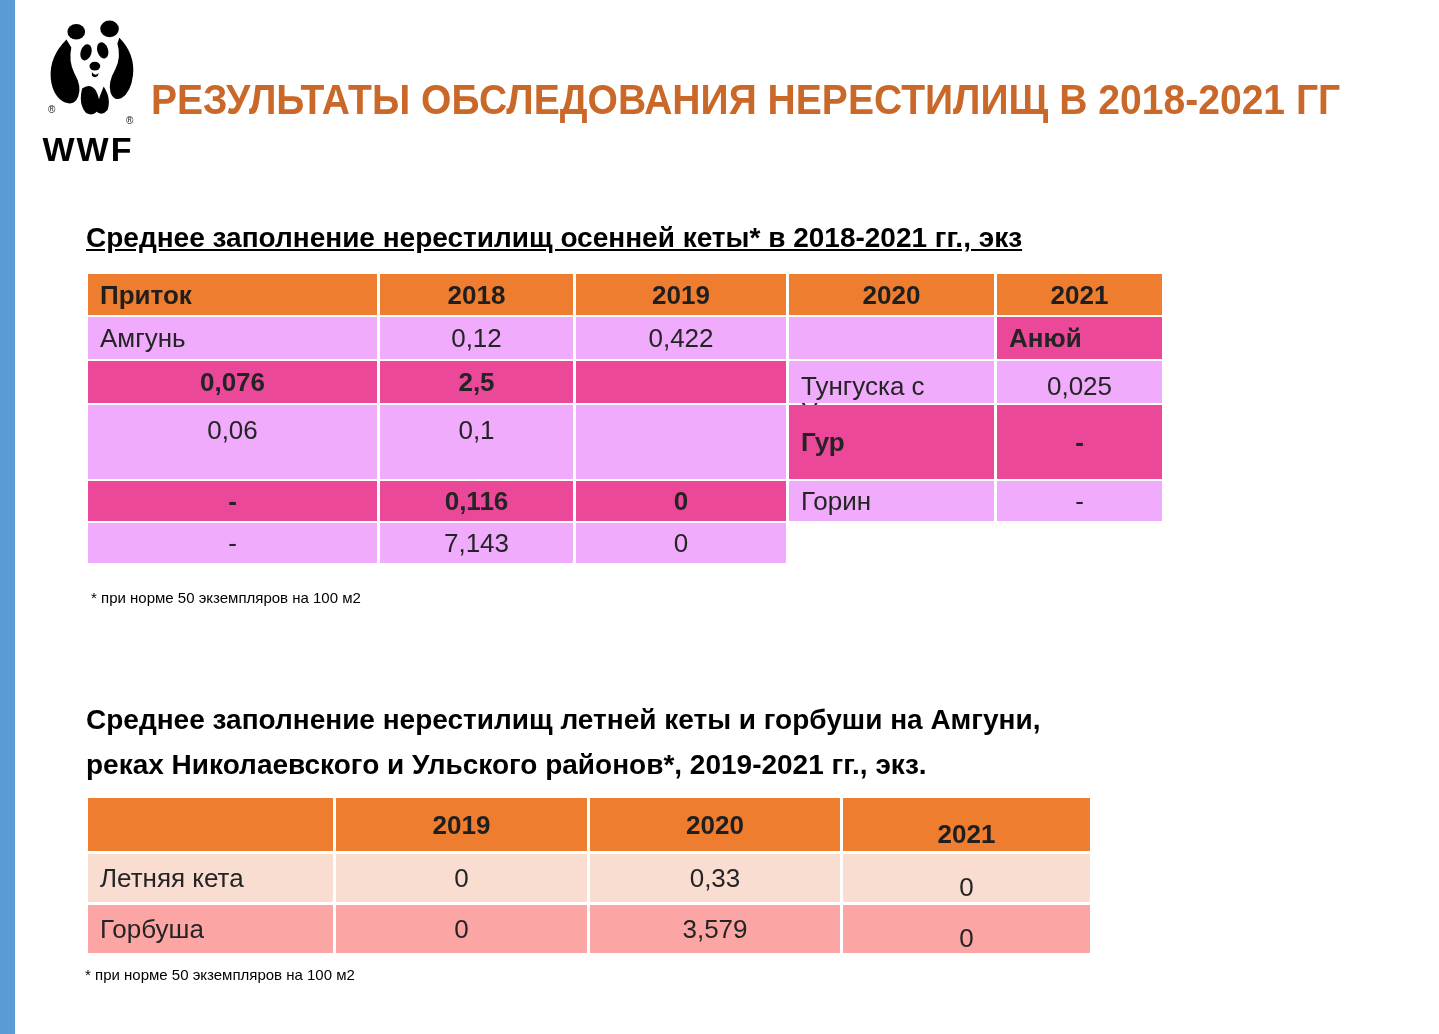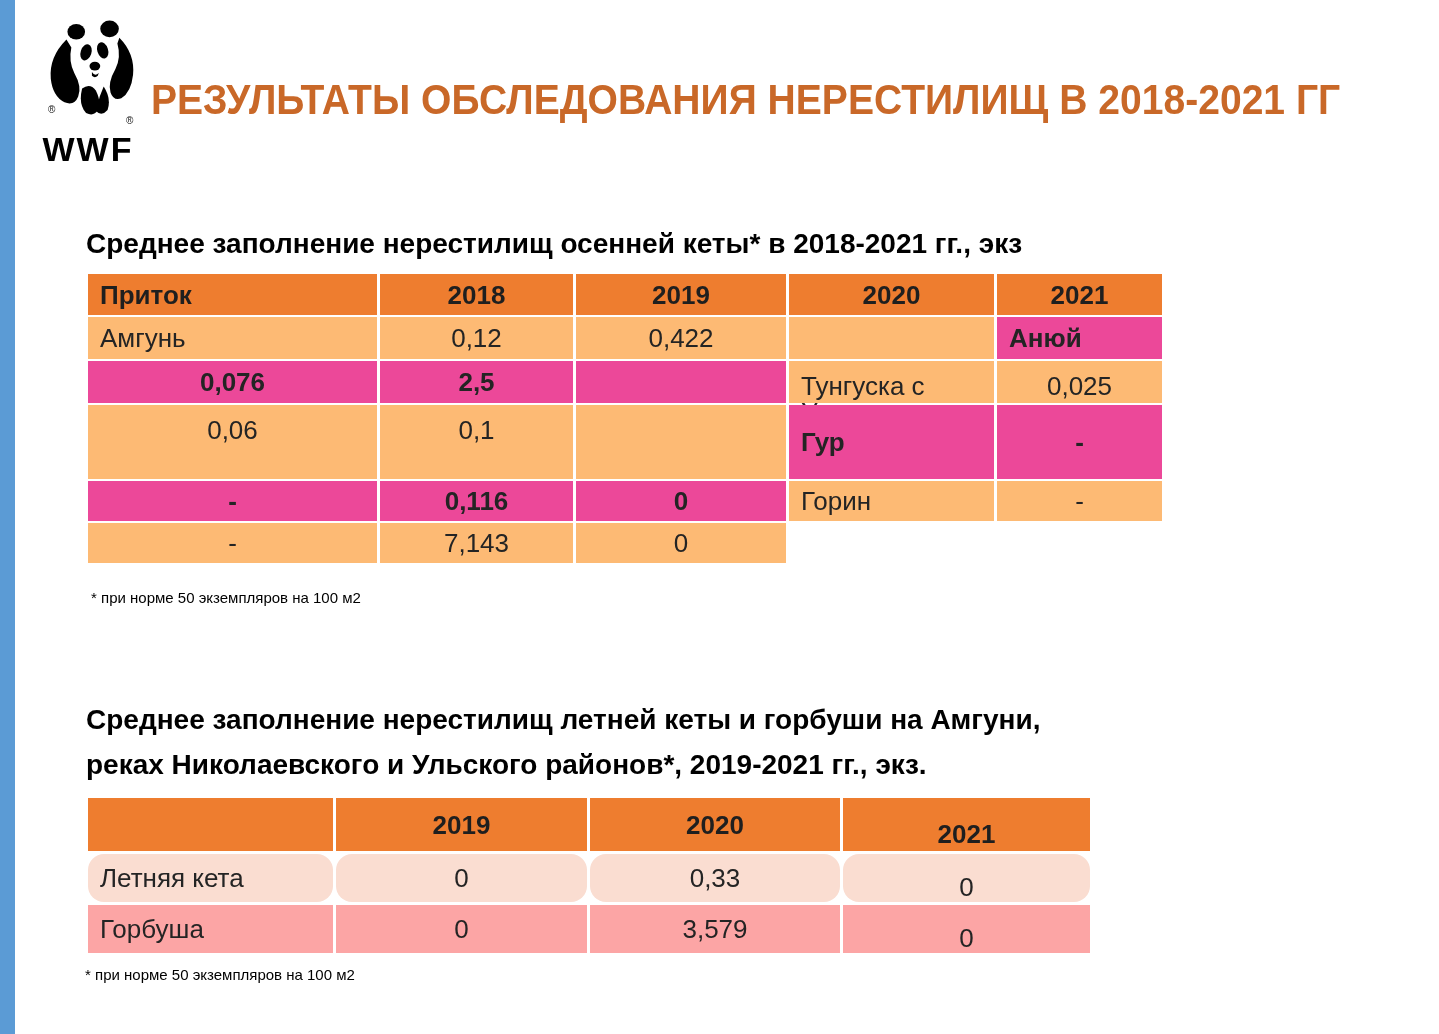--- a/index.html
+++ b/index.html
@@ -18,38 +18,38 @@
   .regmark.right{left:96px;top:95px;}
 
   
   .slide-title{
     position:absolute;left:151px;top:76px;font-size:42px;font-weight:bold;
     color:#C96828;white-space:nowrap;transform:scaleX(0.93);transform-origin:left top;
   }
 
   
   .caption{position:absolute;font-weight:bold;color:#000;font-size:28px;white-space:nowrap;}
-  #cap1{left:86px;top:228px;}
+  #cap1{left:86px;top:222px;text-decoration:underline;}
   #cap2{left:86px;top:697px;line-height:45px;}
   .footnote{position:absolute;font-size:15px;color:#000;white-space:nowrap;}
   #fn1{left:91px;top:589px;}
   #fn2{left:85px;top:966px;}
 
   
   .grid{position:absolute;display:grid;row-gap:2px;column-gap:3px;background:transparent;}
   #t1{left:88px;top:274px;grid-template-columns:289px 193px 210px 205px 165px;
       grid-template-rows:41px 42px 42px 74px 40px 40px;}
   #t2{left:88px;top:798px;grid-template-columns:245px 251px 250px 247px;
       grid-template-rows:53px 48px 48px;row-gap:3px;}
   .cell{display:flex;align-items:center;justify-content:center;font-size:26px;color:#242424;line-height:1;}
   .cell.name{justify-content:flex-start;padding-left:12px;}
   .hdr{background:#EE7D2F;font-weight:bold;color:#1F1F1F;font-size:26px;}
-  .rA{background:#fdba74;}
+  .rA{background:#f0abfc;}
   .rB{background:#ec4899;font-weight:bold;}
-  .r2a{background:#FADDD1;border-radius:16px;}
+  .r2a{background:#FADDD1;}
   .r2b{background:#fca5a5;}
   .top-align{align-items:flex-start;padding-top:12px;}
   .shift{display:inline-block;transform:translateY(9px);}
 </style>
 </head>
 <body>
 
 <div class="slide">
   <div class="accent-bar"></div>
 

